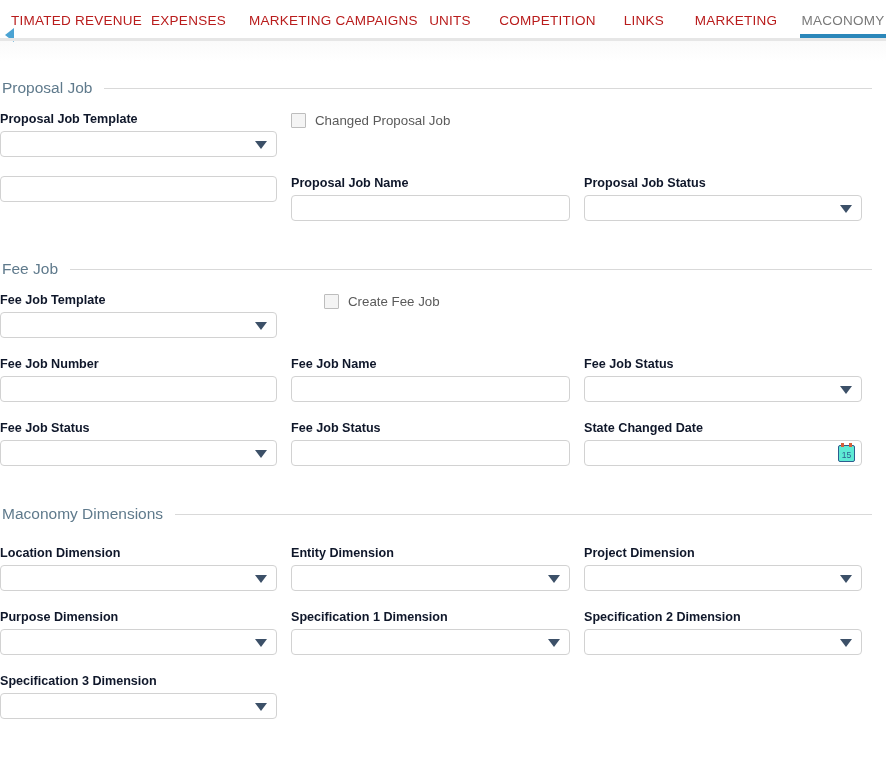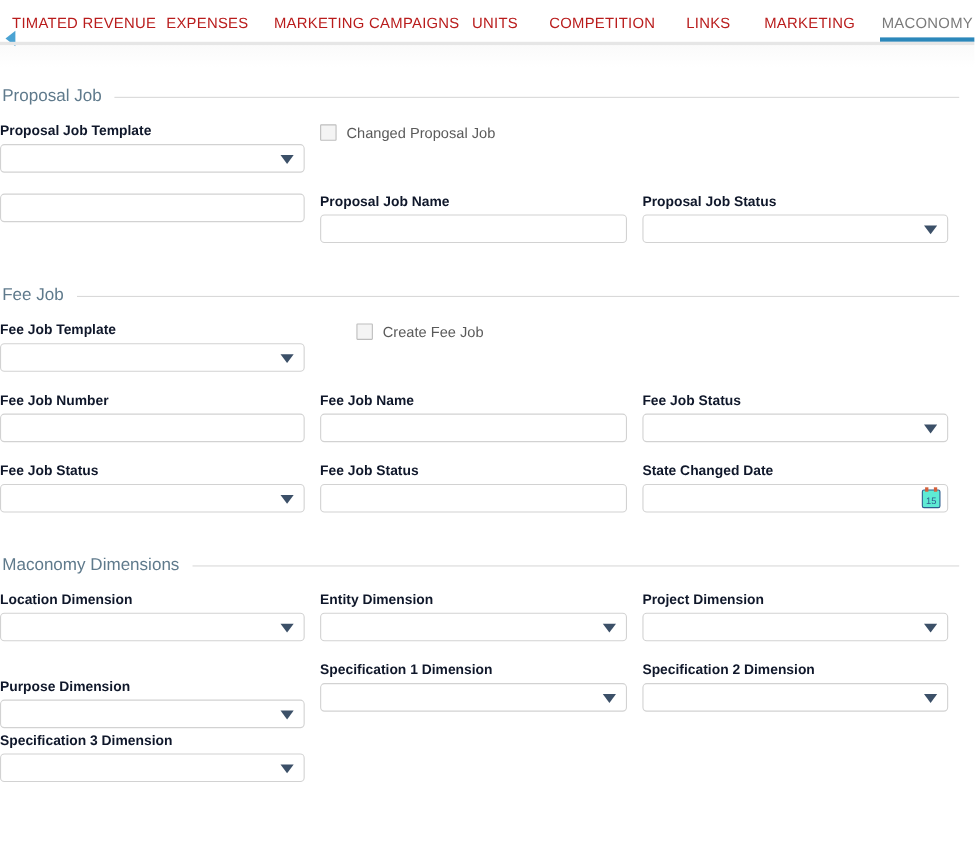--- a/index.html
+++ b/index.html
@@ -272,40 +272,40 @@
       </div>
       <div class="checkrow" style="left: 291px; top: 1px; padding-left: 33px;">
         <div class="checkbox"></div>
         <span class="check-label">Create Fee Job</span>
       </div>
     </div>
     <div class="section-head" style="margin-top: 20px; margin-bottom: 0px;">
       <div class="section-title">Maconomy Dimensions</div>
       <div class="section-rule"></div>
     </div>
-    <div class="grid" style="height: 192px; margin-top: 15px;">
+    <div class="grid" style="height: 192px; margin-top: 23px;">
       <div class="field" style="left: 0px; top: 0px; width: 277px;">
         <div class="field-label">Location Dimension</div>
         <div class="control dropdown">
           <div class="arrow"></div>
         </div>
       </div>
       <div class="field" style="left: 291px; top: 0px; width: 279px;">
         <div class="field-label">Entity Dimension</div>
         <div class="control dropdown">
           <div class="arrow"></div>
         </div>
       </div>
       <div class="field" style="left: 584px; top: 0px; width: 278px;">
         <div class="field-label">Project Dimension</div>
         <div class="control dropdown">
           <div class="arrow"></div>
         </div>
       </div>
-      <div class="field" style="left: 0px; top: 79px; width: 277px;">
+      <div class="field" style="left: 0px; top: 64px; width: 277px;">
         <div class="field-label">Purpose Dimension</div>
         <div class="control dropdown">
           <div class="arrow"></div>
         </div>
       </div>
       <div class="field" style="left: 291px; top: 64px; width: 279px;">
         <div class="field-label">Specification 1 Dimension</div>
         <div class="control dropdown">
           <div class="arrow"></div>
         </div>

